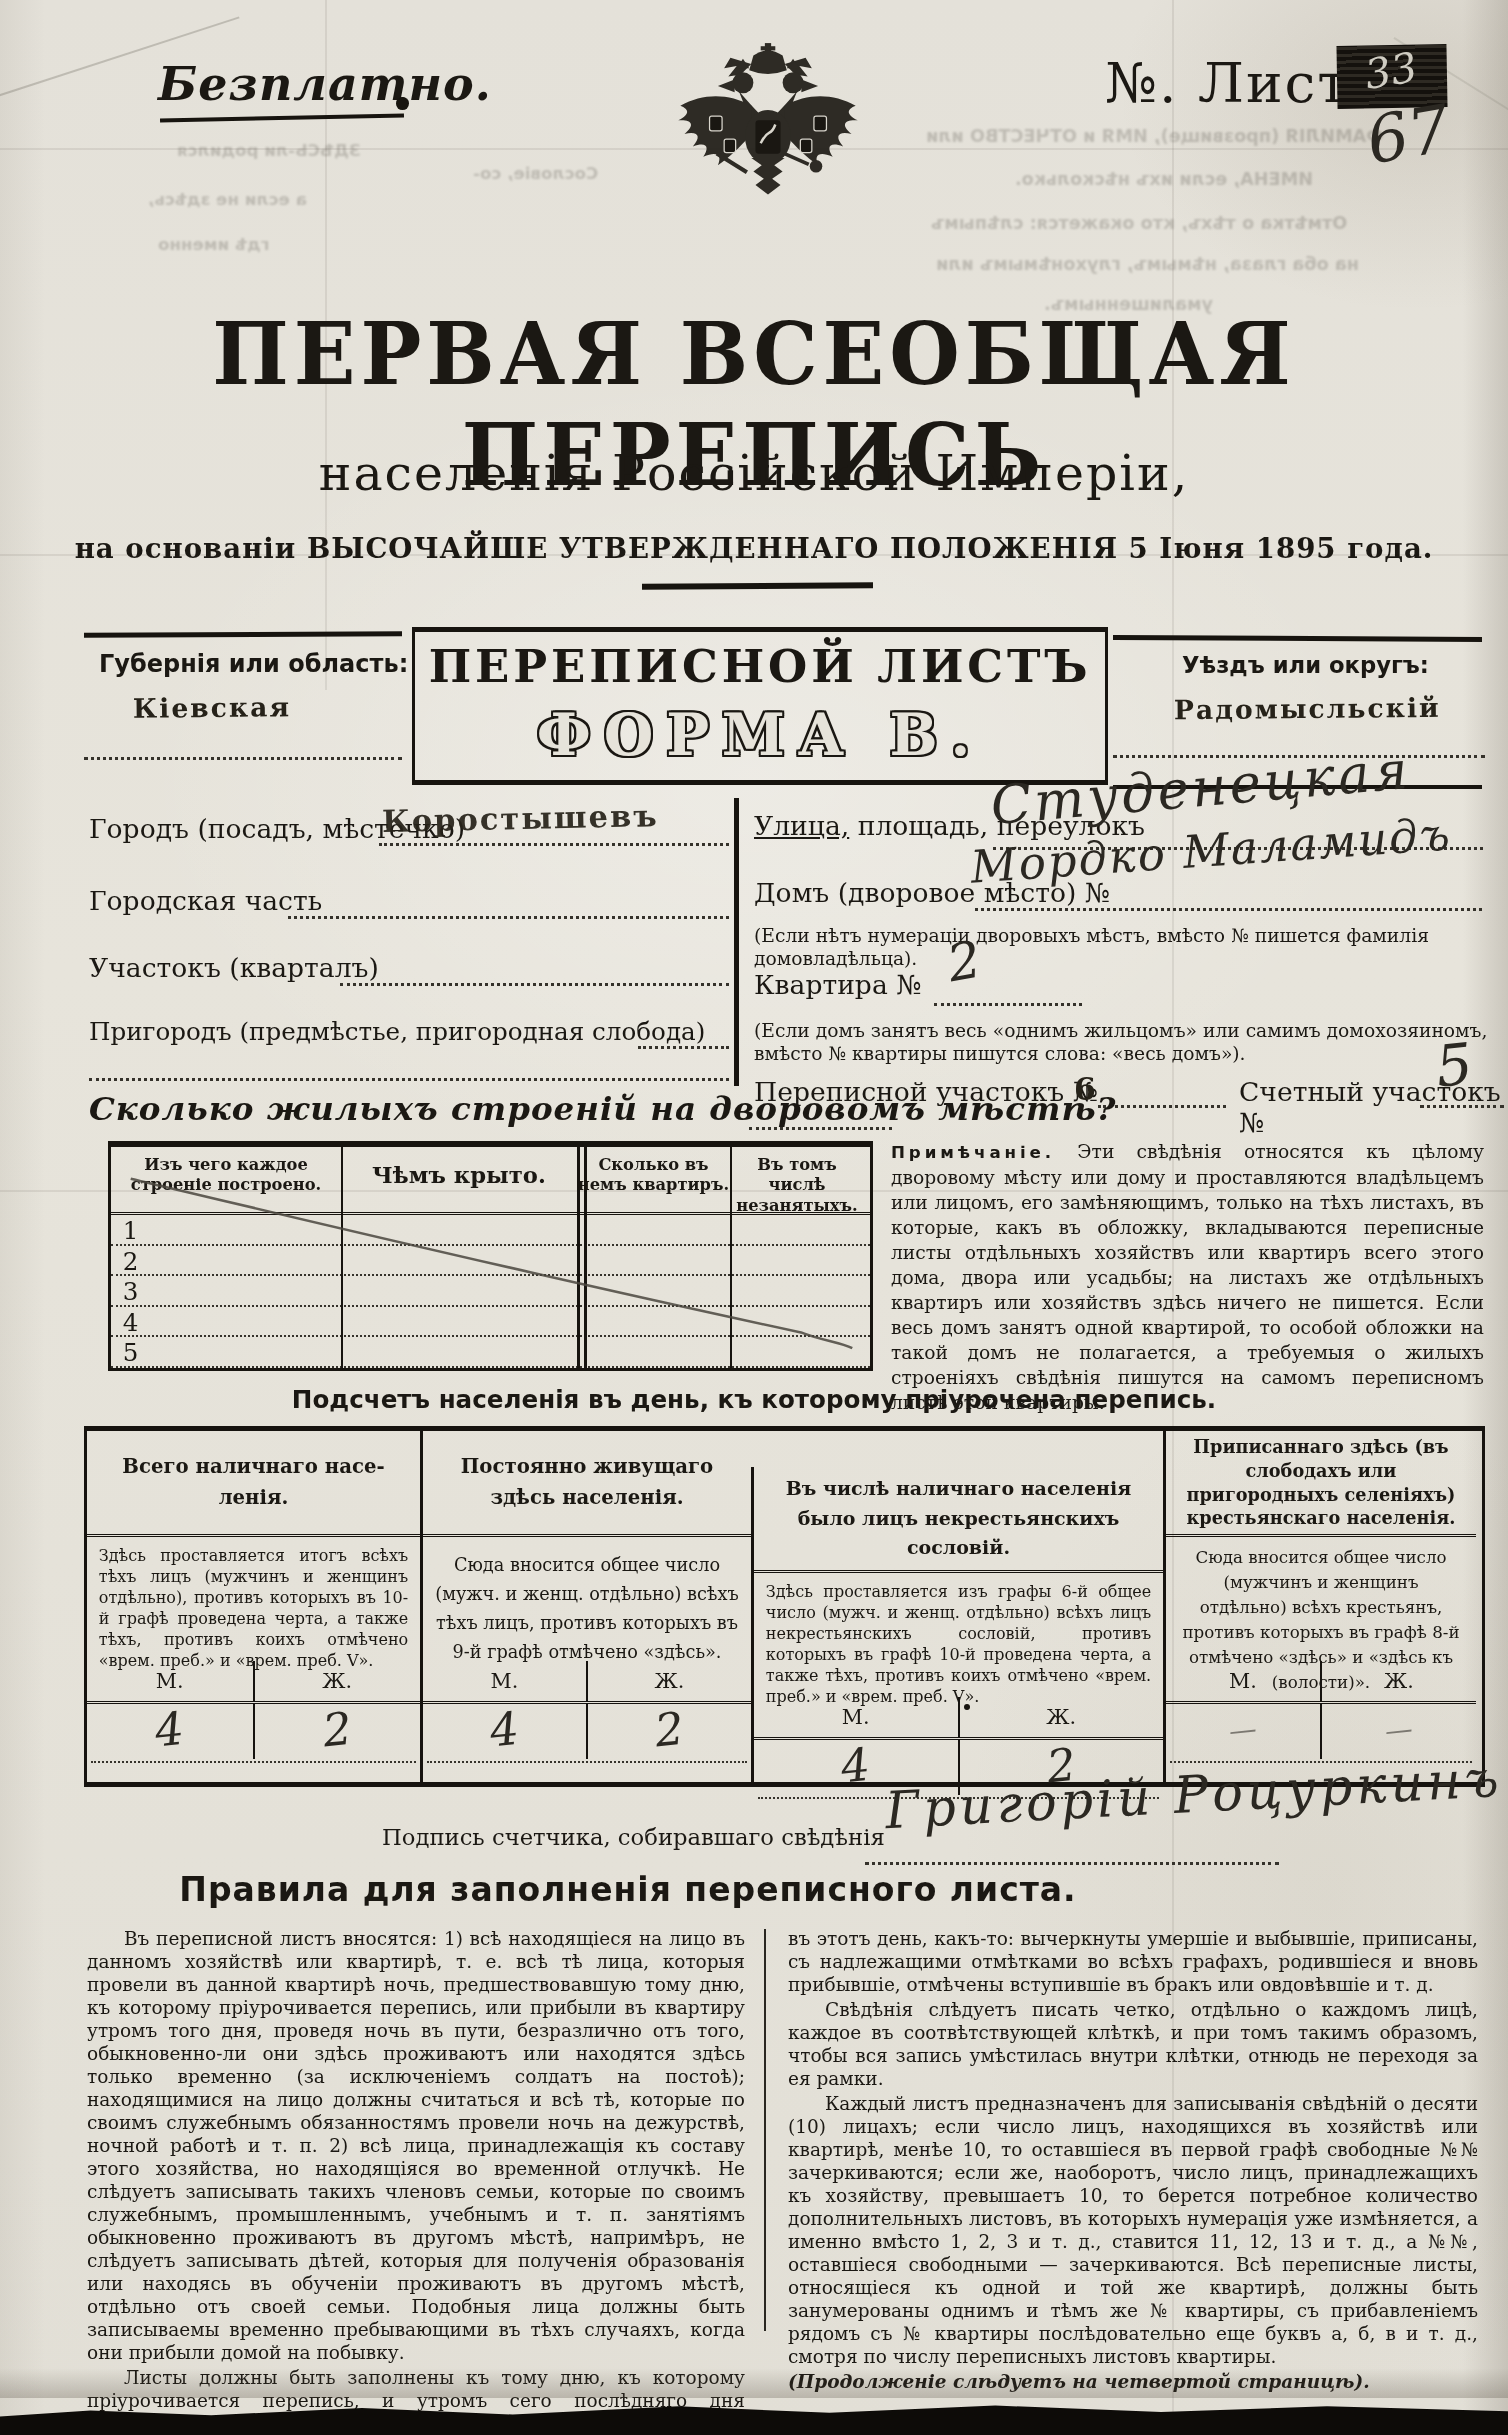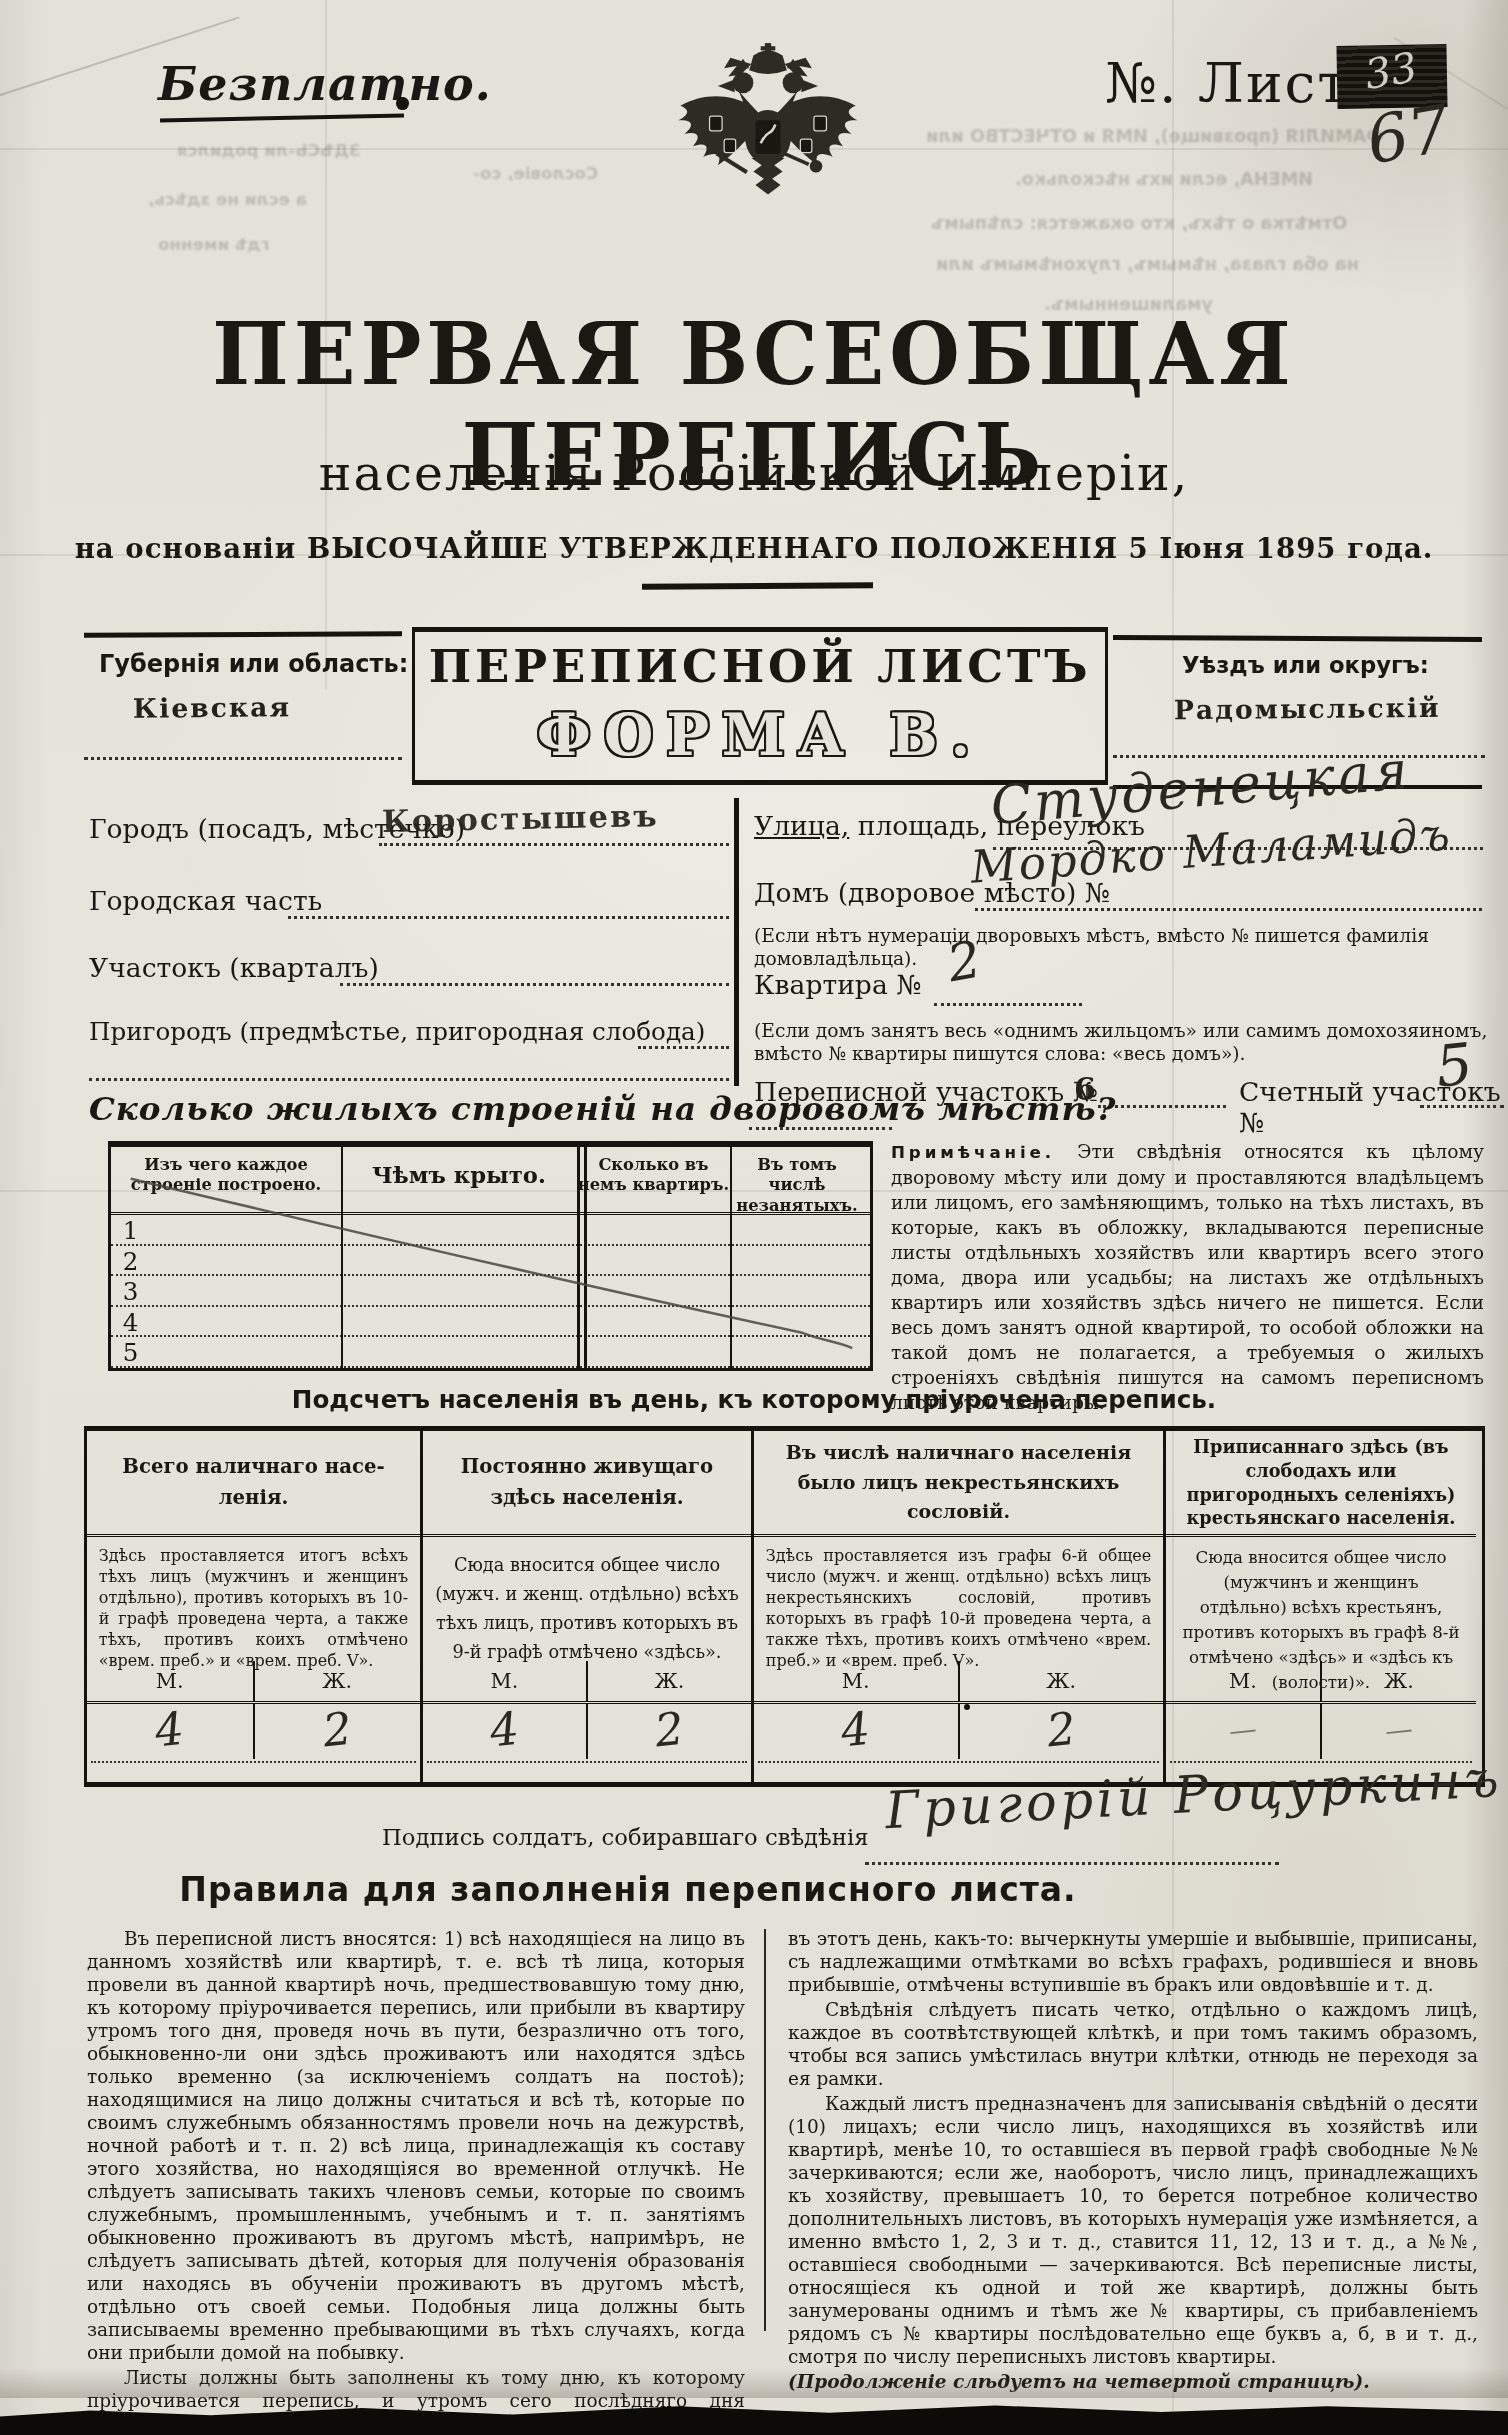--- a/index.html
+++ b/index.html
@@ -261,21 +261,21 @@
       <div class="p-mzh">
         <div>М.</div>
         <div>Ж.</div>
       </div>
       <div class="p-vals">
         <div><span class="hw">4</span></div>
         <div><span class="hw">2</span></div>
       </div>
       <div class="p-dot"></div>
     </div>
-    <div class="p-col" style="width:412px;">
+    <div class="p-col" style="width:412px;margin-top:36px;">
       <div class="p-h" style="font-size:19px;">Въ числѣ наличнаго населенія было лицъ некрестьянскихъ сословій.</div>
       <div class="p-d just">Здѣсь проставляется изъ графы 6-й общее число (мужч. и женщ. отдѣльно) всѣхъ лицъ некрестьянскихъ сословій, противъ которыхъ въ графѣ 10-й проведена черта, а также тѣхъ, противъ коихъ отмѣчено «врем. преб.» и «врем. преб. V».</div>
       <div class="p-mzh">
         <div>М.</div>
         <div>Ж.</div>
       </div>
       <div class="p-vals">
         <div><span class="hw">4</span></div>
         <div><span class="hw">2</span></div>
       </div>
@@ -289,21 +289,21 @@
         <div>Ж.</div>
       </div>
       <div class="p-vals">
         <div><span class="hw" style="font-size:27.6px;opacity:.55;">—</span></div>
         <div><span class="hw" style="font-size:27.6px;opacity:.55;">—</span></div>
       </div>
       <div class="p-dot"></div>
     </div>
   </div>
 
-  <div class="abs serif" style="left:382px;top:1824px;font-size:22.7px;">Подпись солдатъ, собиравшаго свѣдѣнія</div>
+  <div class="abs serif" style="left:382px;top:1824px;font-size:22.7px;">Подпись счетчика, собиравшаго свѣдѣнія</div>
   <div class="abs hw" style="left:885px;top:1765px;font-size:51px;letter-spacing:3.9px;transform:rotate(-3deg);">Григорій Роцуркинъ</div>
   <div class="abs dots" style="left:865px;top:1862px;width:414px;"></div>
 
   <div class="abs ctr sans b" style="left:0;top:1870px;width:1256px;font-size:33px;letter-spacing:1px;">Правила для заполненія переписного листа.</div>
 
   <div class="abs" style="left:764px;top:1929px;width:2px;height:402px;background:#2a2721;"></div>
 
   <div class="abs" style="left:87px;top:1927px;width:658px;">
     <p class="rules-p">Въ переписной листъ вносятся: 1) всѣ находящіеся на лицо въ данномъ хозяйствѣ или квартирѣ, т. е. всѣ тѣ лица, которыя провели въ данной квартирѣ ночь, предшествовавшую тому дню, къ которому пріурочивается перепись, или прибыли въ квартиру утромъ того дня, проведя ночь въ пути, безразлично отъ того, обыкновенно-ли они здѣсь проживаютъ или находятся здѣсь только временно (за исключеніемъ солдатъ на постоѣ); находящимися на лицо должны считаться и всѣ тѣ, которые по своимъ служебнымъ обязанностямъ провели ночь на дежурствѣ, ночной работѣ и т. п. 2) всѣ лица, принадлежащія къ составу этого хозяйства, но находящіяся во временной отлучкѣ. Не слѣдуетъ записывать такихъ членовъ семьи, которые по своимъ служебнымъ, промышленнымъ, учебнымъ и т. п. занятіямъ обыкновенно проживаютъ въ другомъ мѣстѣ, напримѣръ, не слѣдуетъ записывать дѣтей, которыя для полученія образованія или находясь въ обученіи проживаютъ въ другомъ мѣстѣ, отдѣльно отъ своей семьи. Подобныя лица должны быть записываемы временно пребывающими въ тѣхъ случаяхъ, когда они прибыли домой на побывку.</p>
     <p class="rules-p">Листы должны быть заполнены къ тому дню, къ которому пріурочивается перепись, и утромъ сего послѣдняго дня непремѣнно вновь провѣрены и, если нужно, исправлены по составу населенія</p>

